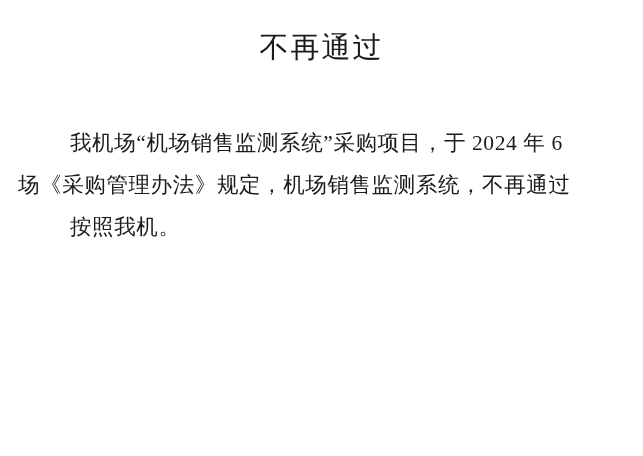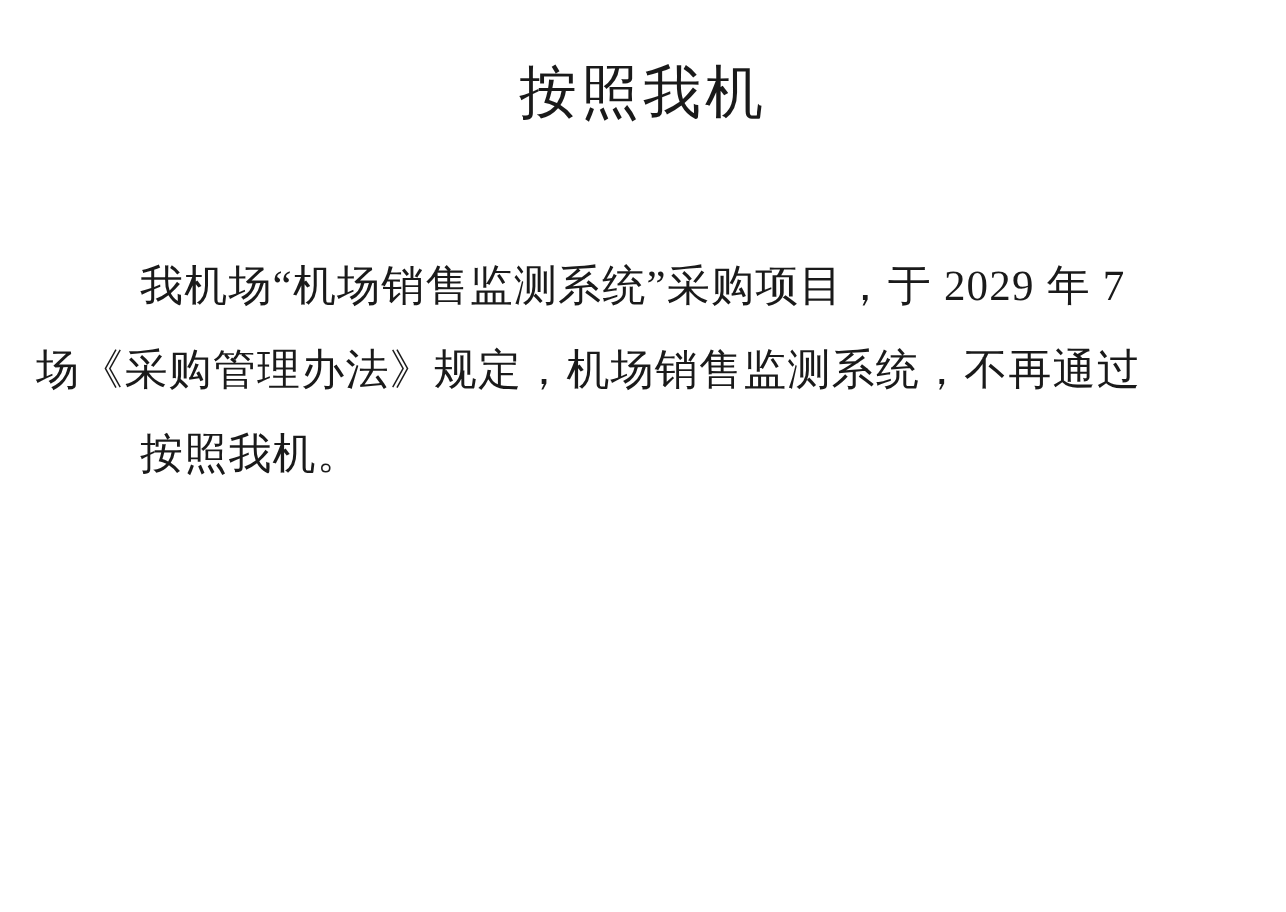--- a/index.html
+++ b/index.html
@@ -45,20 +45,20 @@
     white-space: nowrap;
   }
   .doc-line.indent {
     text-indent: 52px;
   }
 </style>
 </head>
 <body>
 
 <div class="doc">
-  <h1 class="doc-title">按照我机</h1>
+  <h1 class="doc-title">不再通过</h1>
 
   <div class="doc-body">
-    <p class="doc-line indent">我机场“机场销售监测系统”采购项目，于 2029 年 7</p>
+    <p class="doc-line indent">我机场“机场销售监测系统”采购项目，于 2024 年 6</p>
     <p class="doc-line">场《采购管理办法》规定，机场销售监测系统，不再通过</p>
     <p class="doc-line indent">按照我机。</p>
   </div>
 </div>
 
 </body></html>

